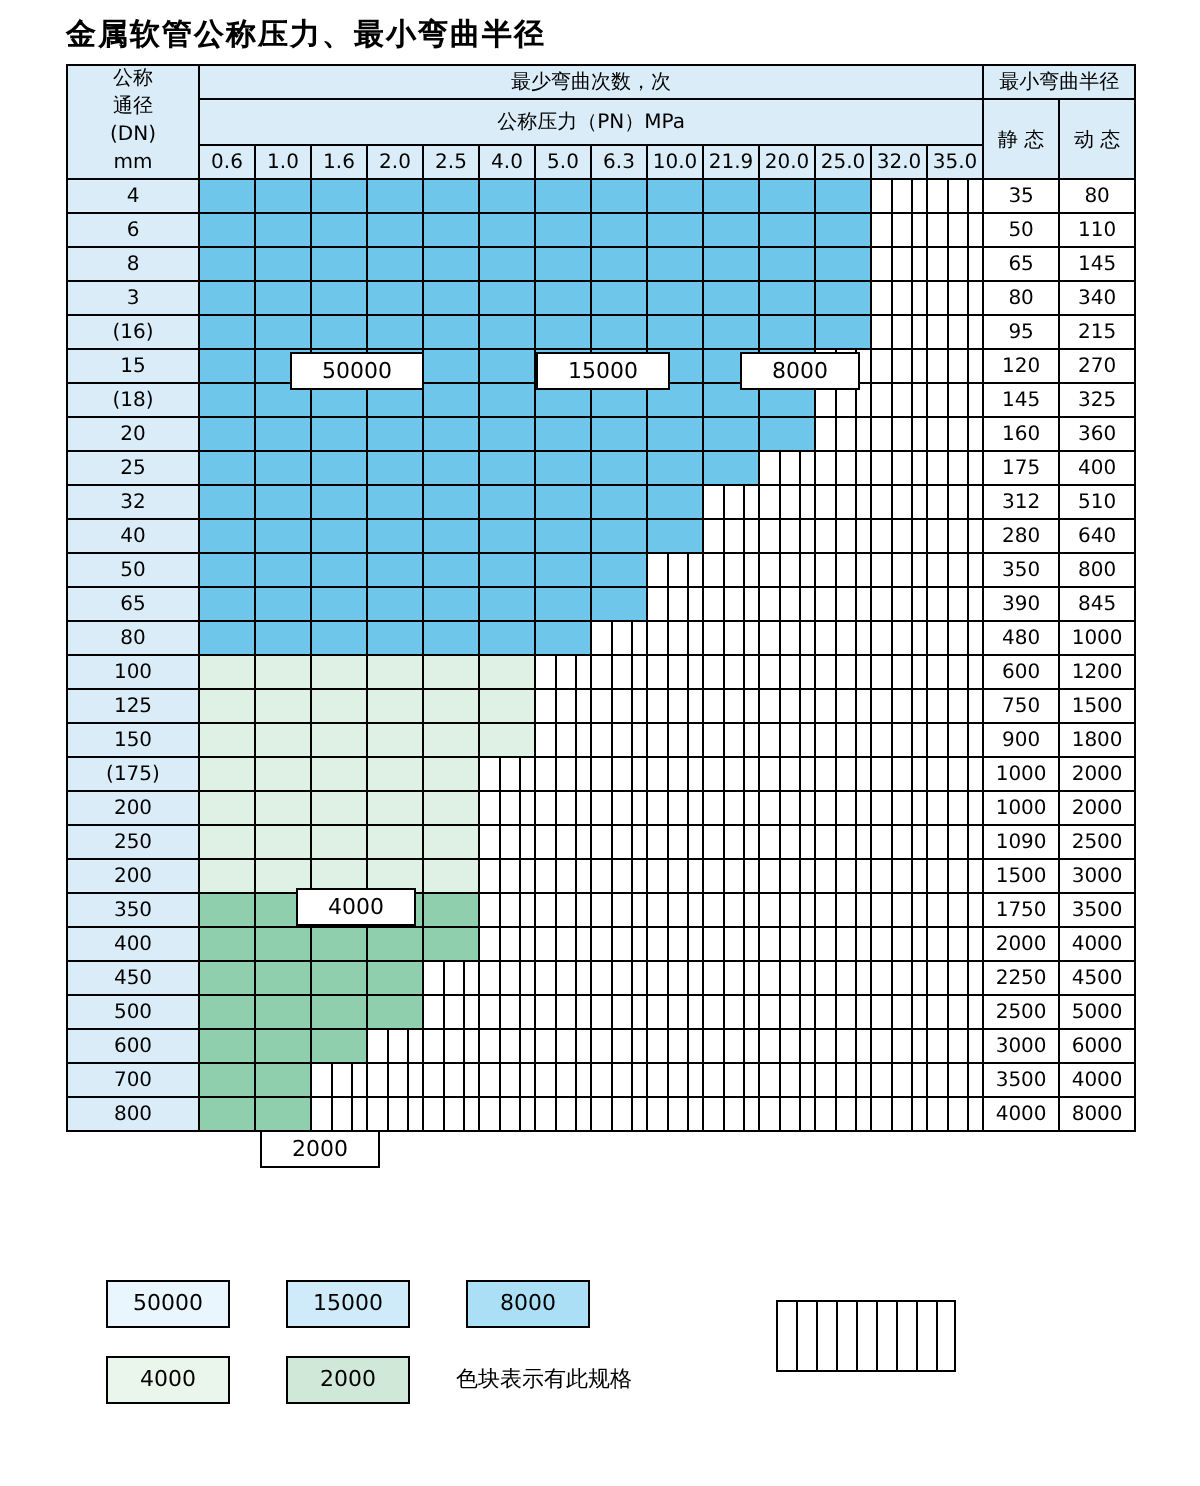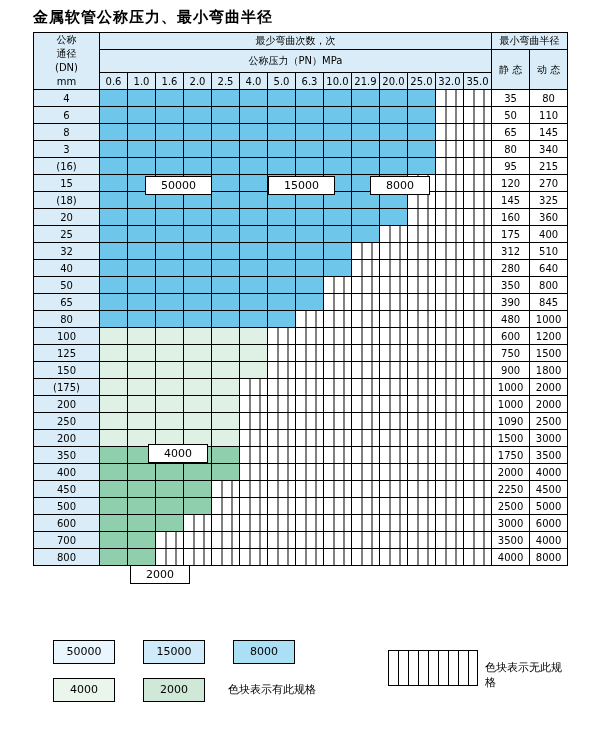--- a/index.html
+++ b/index.html
@@ -679,14 +679,13 @@
 <div class="callout" style="left:130px;top:565px;width:58px;">2000</div>
 
 <div class="legend">
   <div class="lg-box lg-b1" style="left:20px;top:2px;">50000</div>
   <div class="lg-box lg-b2" style="left:110px;top:2px;">15000</div>
   <div class="lg-box lg-b3" style="left:200px;top:2px;">8000</div>
   <div class="lg-box lg-b4" style="left:20px;top:40px;">4000</div>
   <div class="lg-box lg-b5" style="left:110px;top:40px;">2000</div>
   <div class="lg-text" style="left:195px;top:44px;">色块表示有此规格</div>
   <div class="stripebox"></div>
-  <div class="lg-text" style="left:452px;top:22px;">色块表示无此规格</div>
 </div>
 
 </body></html>

